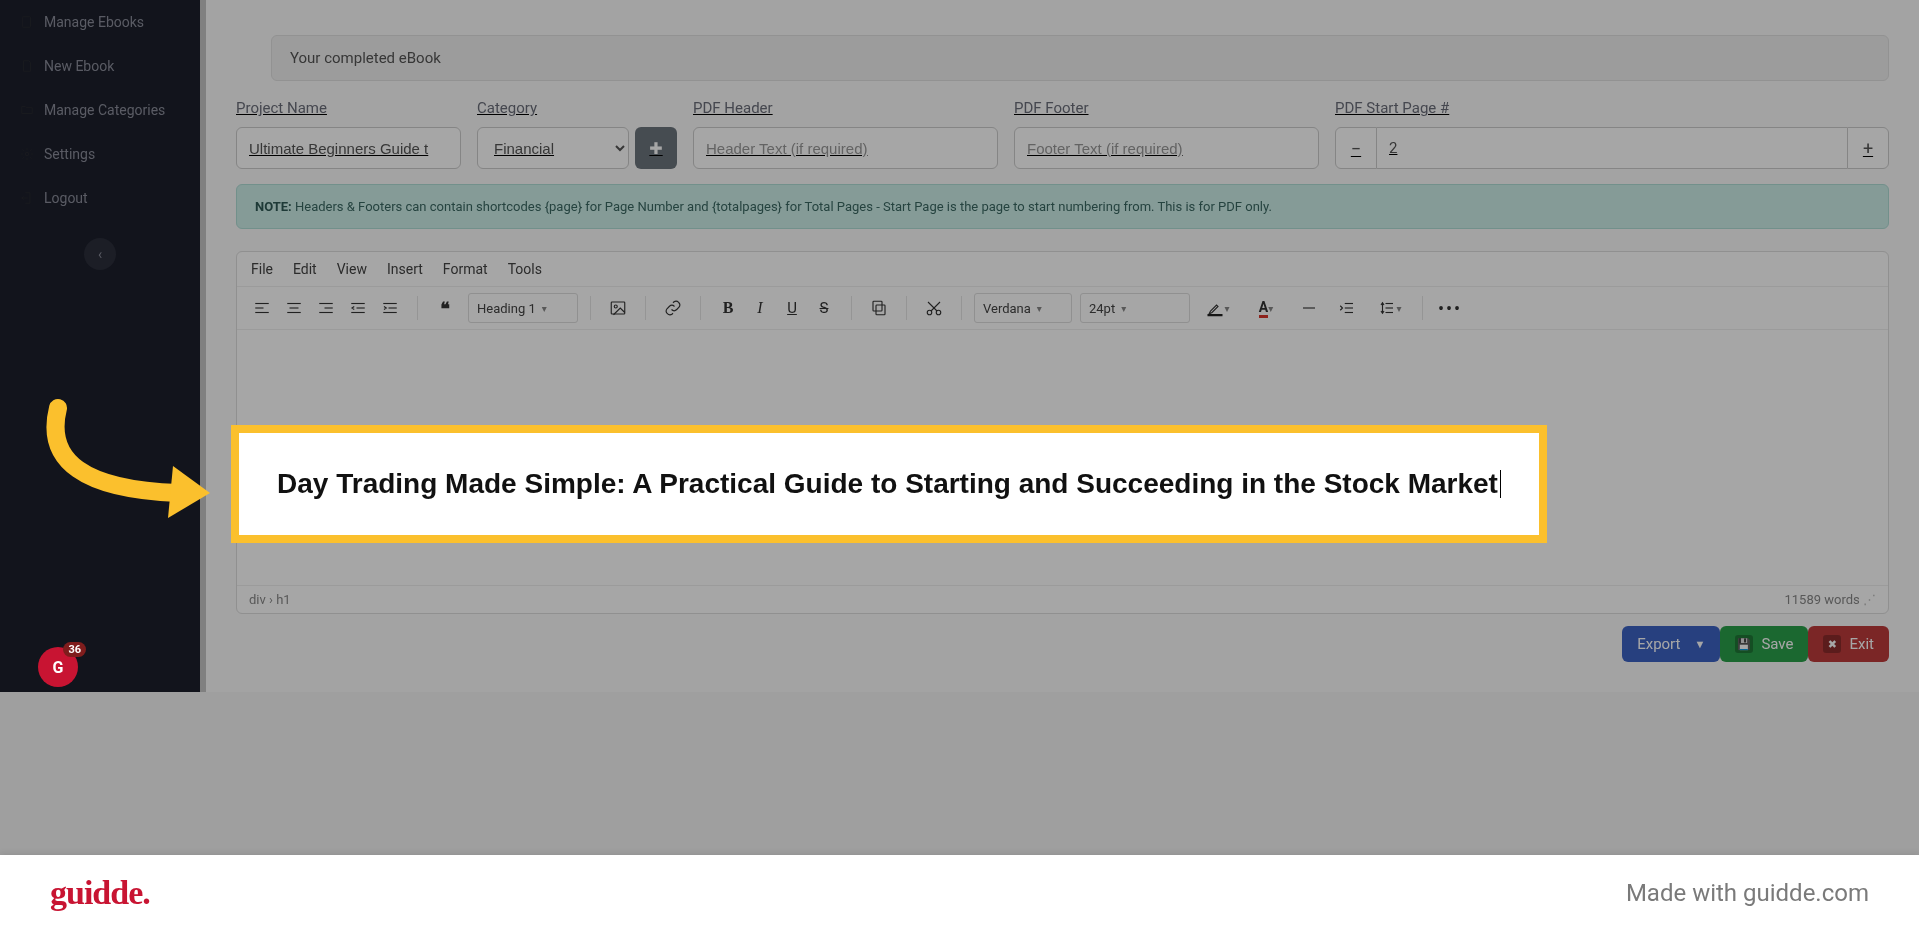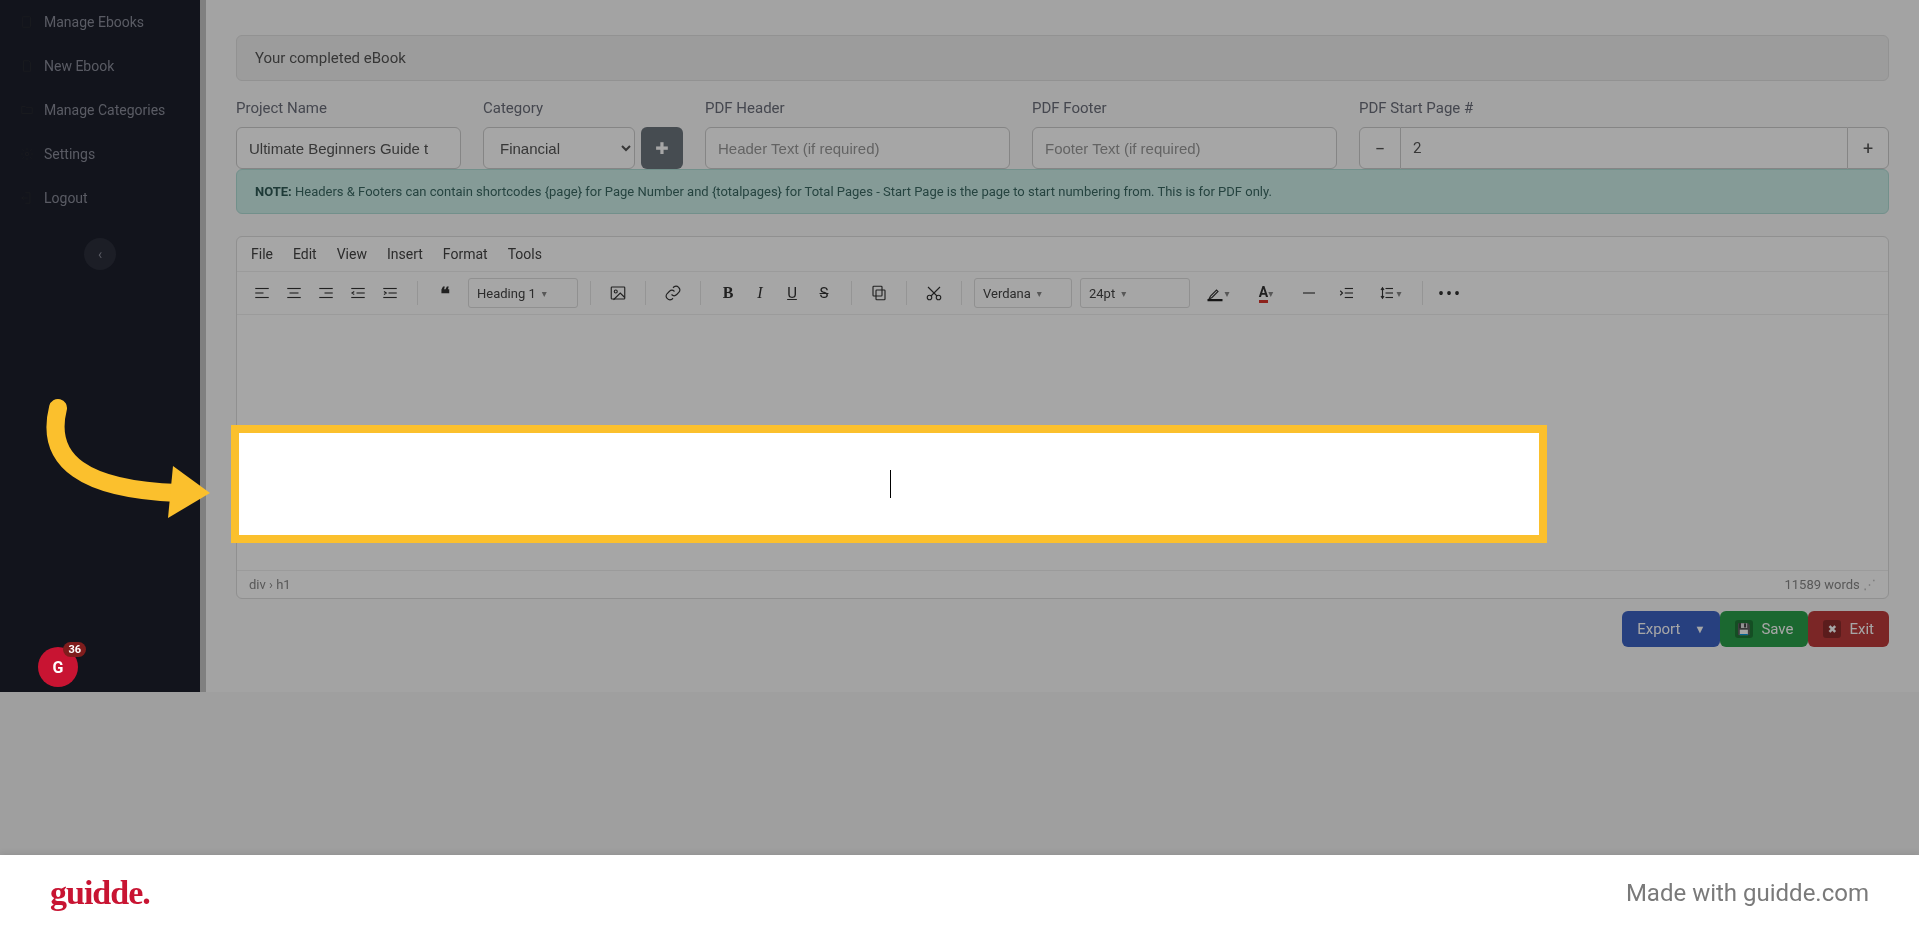--- a/index.html
+++ b/index.html
@@ -78,26 +78,28 @@
 
 .panel-title-box {
   background:#f0f0f0;
   border:1px solid #e0e0e0;
   border-radius:6px;
   padding:13px 18px;
   color:#555;
   font-size:15px;
   margin-bottom:18px;
   margin-top:10px;
+  margin-left:35px;
 }
 
 .form-row {
   display:flex;
-  gap:22px;
-  margin-bottom:0;
+  gap:16px;
+  margin-bottom:15px;
+  text-decoration:underline;
 }
 .field {
   display:flex;
   flex-direction:column;
 }
 .field-label {
   color:#6b6e7a;
   font-size:15px;
   margin-bottom:10px;
 }
@@ -653,21 +655,21 @@
       </div>
     </div>
 
   </div>
 </div>
 
 <div class="dim-overlay"></div>
 
 <div class="highlight-container">
   <h1>
-    <span class="text-cursor"></span>
+    <span>Day Trading Made Simple: A Practical Guide to Starting and Succeeding in the Stock Market</span><span class="text-cursor"></span>
   </h1>
 </div>
 
 <div class="arrow-overlay">
   <svg width="200" height="150" viewBox="0 0 200 150">
     <path d="M 30 10 Q 10 90 150 95" stroke="#fbc02d" stroke-width="18" fill="none" stroke-linecap="round"></path>
     <path d="M 145 68 L 182 95 L 140 120 Z" fill="#fbc02d"></path>
   </svg>
 </div>
 

